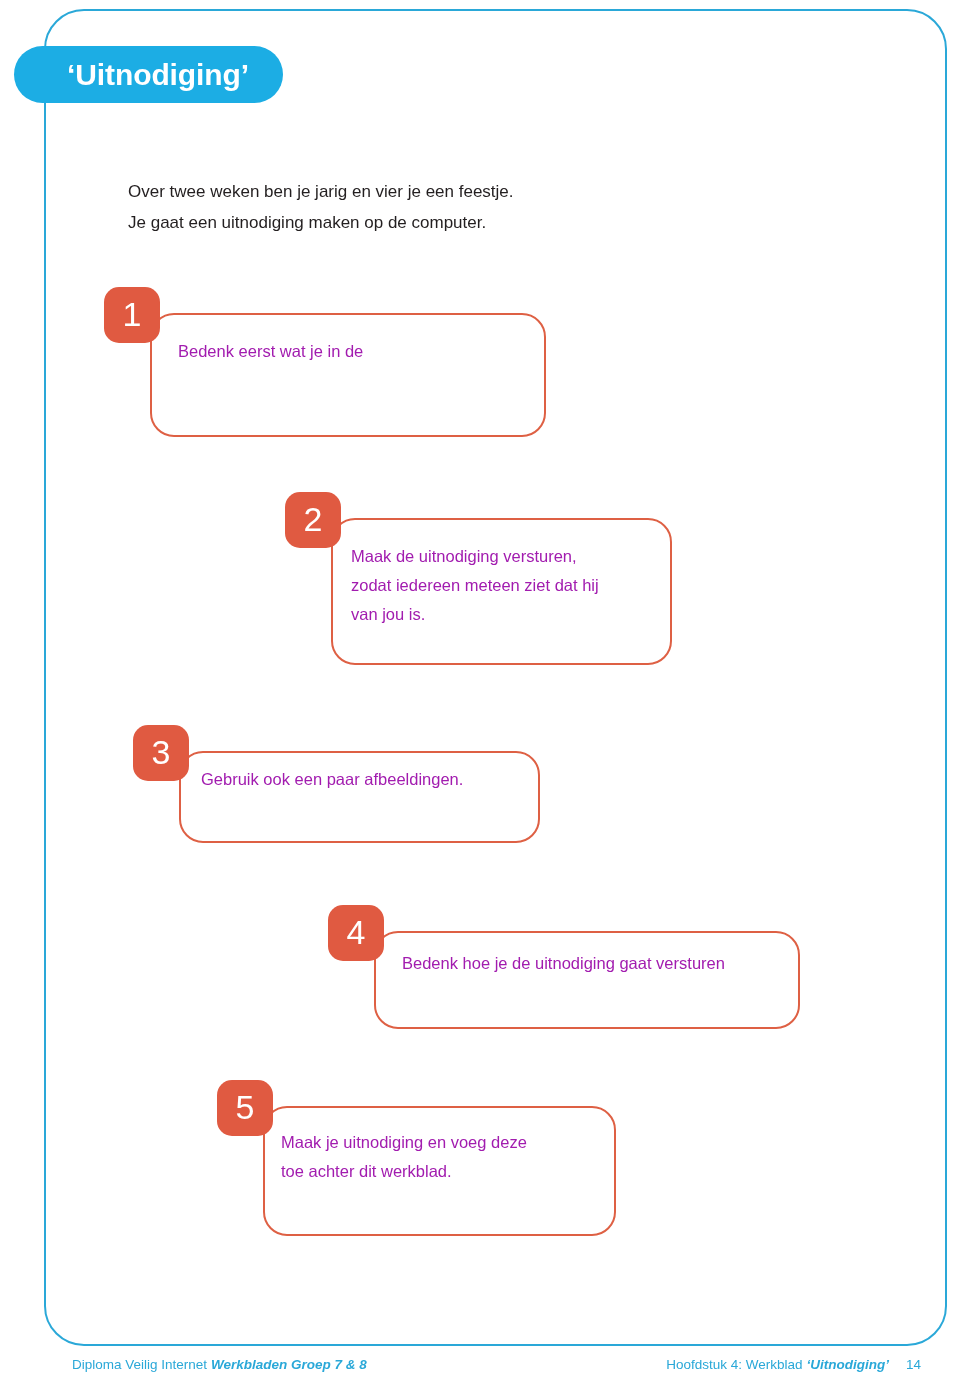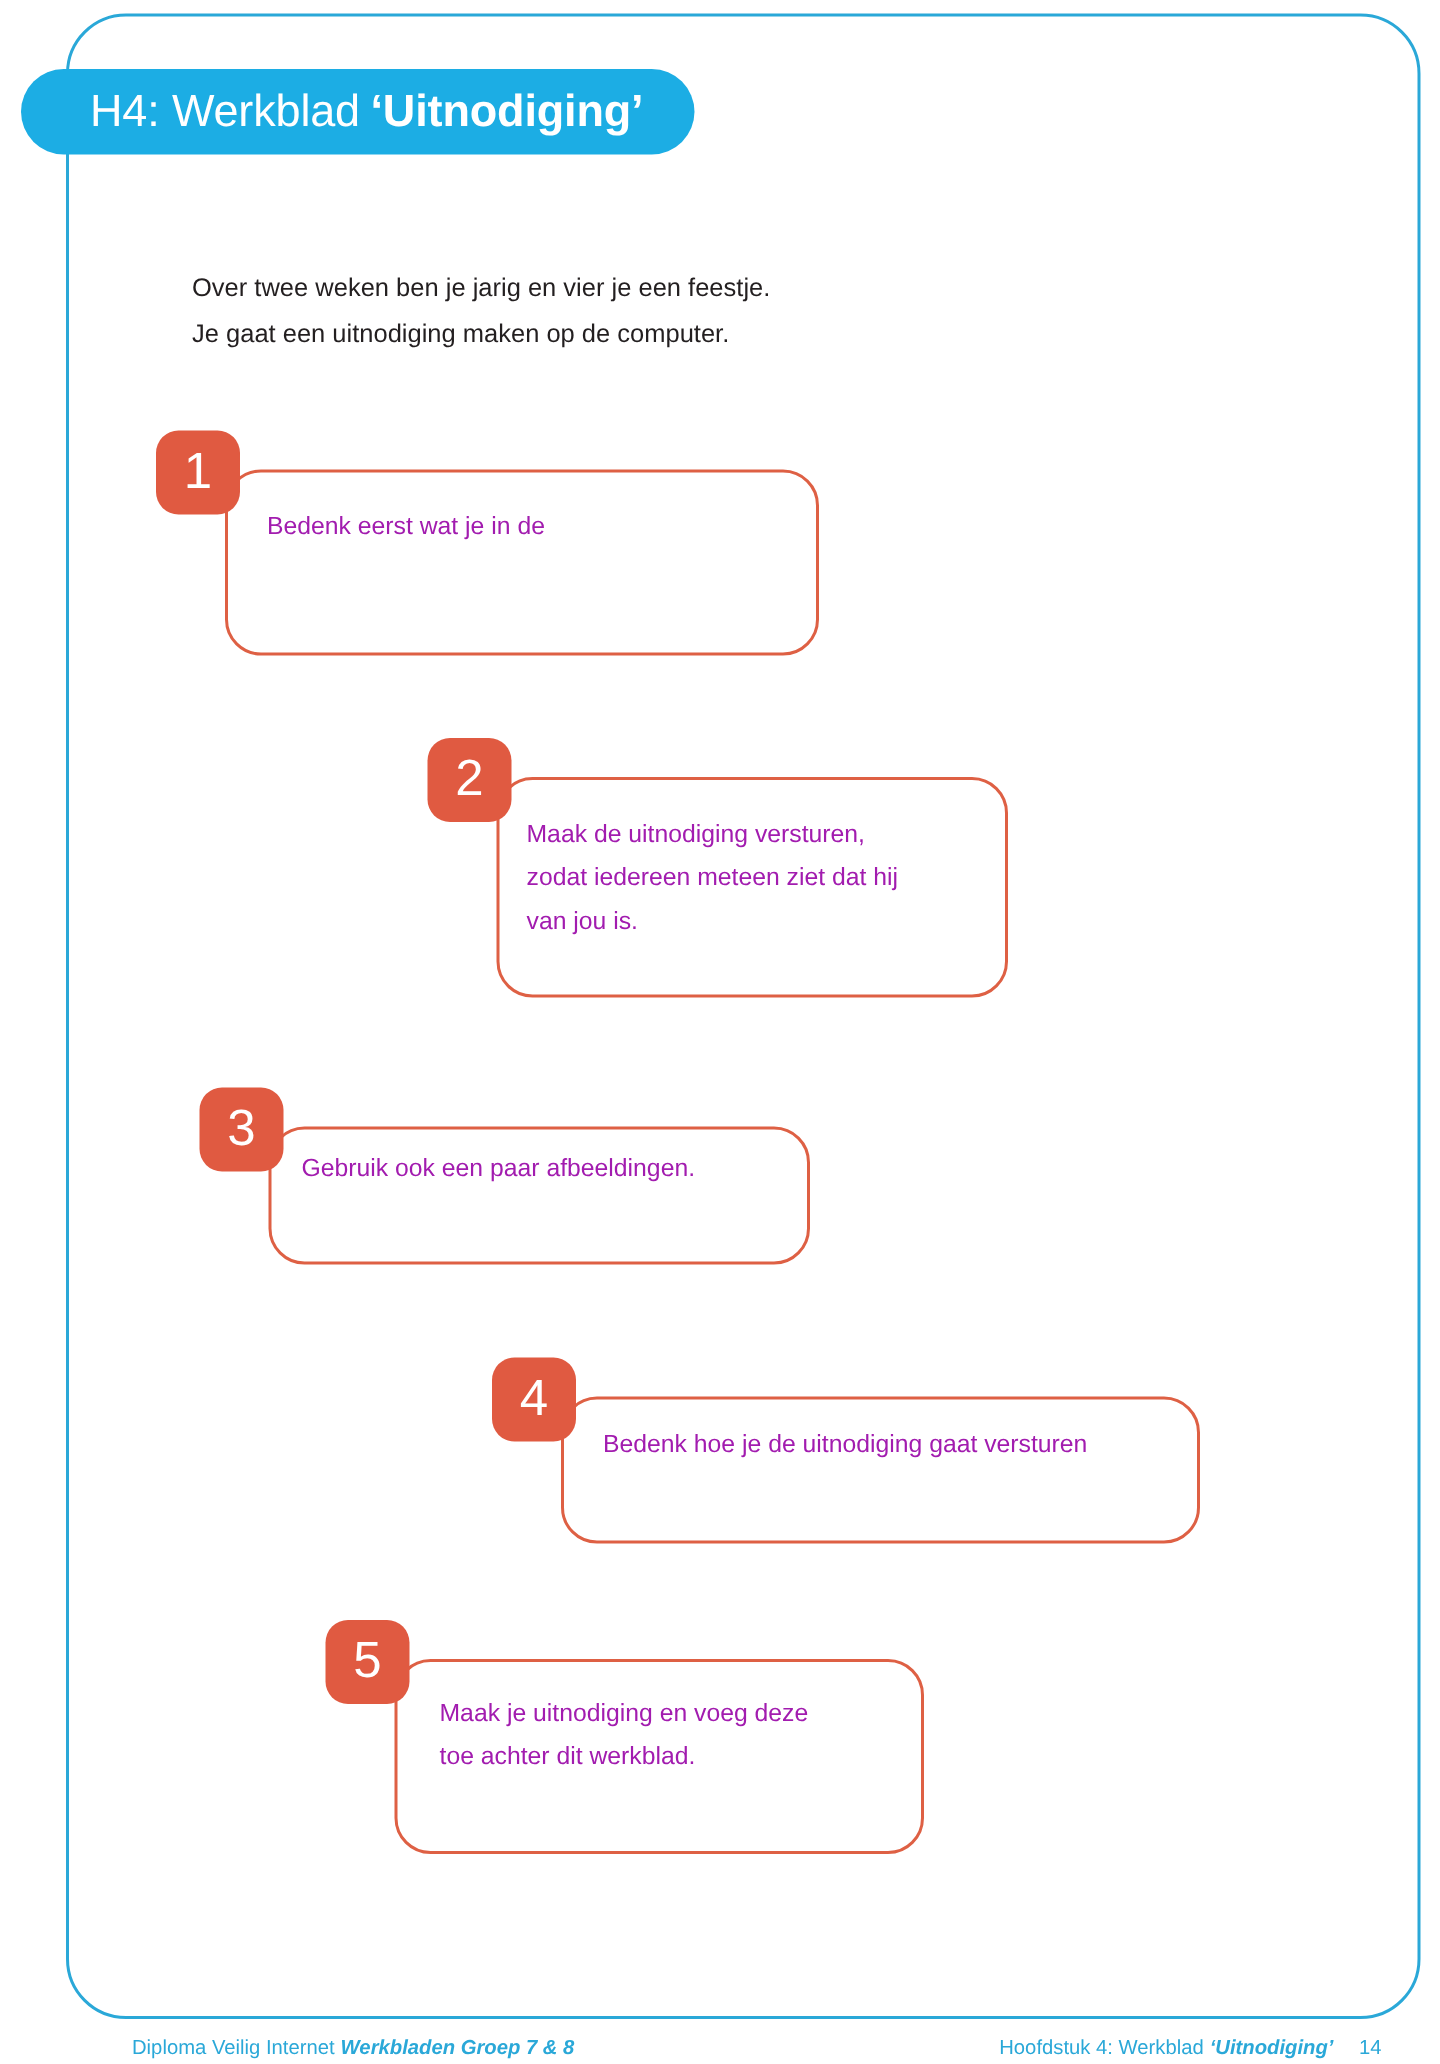--- a/index.html
+++ b/index.html
@@ -121,21 +121,21 @@
   
   #step-4 { left: 328px; top: 905px; width: 480px; height: 140px; }
   #step-4 .step-box  { left: 46px; top: 26px; width: 426px; height: 98px; }
   #step-4 .step-badge{ left: 0;    top: 0; }
   #step-4 .step-text { left: 74px; top: 44px; width: 380px; }
 
   
   #step-5 { left: 217px; top: 1080px; width: 410px; height: 170px; }
   #step-5 .step-box  { left: 46px; top: 26px; width: 353px; height: 130px; }
   #step-5 .step-badge{ left: 0;    top: 0; }
-  #step-5 .step-text { left: 76px; top: 48px; width: 300px; }
+  #step-5 .step-text { left: 64px; top: 48px; width: 300px; }
 
   
   .footer {
     position: absolute;
     left: 44px;
     top: 1352px;
     width: 903px;
     height: 24px;
     color: #2AA8D8;
     font-size: 13.5px;
@@ -144,35 +144,33 @@
     justify-content: space-between;
     box-sizing: border-box;
     padding: 0 26px 0 28px;
   }
   .footer .f-light { font-weight: 400; }
   .footer .f-bold  { font-weight: 700; font-style: italic; }
   .footer-left, .footer-right {
     display: flex;
     align-items: baseline;
     white-space: nowrap;
-    margin-left: 16px;
   }
   .footer-left .f-bold { margin-left: 4px; }
   .footer-right .f-bold { margin-left: 4px; }
   .footer-right .page-num { margin-left: 17px; font-weight: 400; }
 </style>
 </head>
 <body>
 
 <div id="page">
 
   <div class="page-frame"></div>
 
   <div class="title-pill">
-    <span class="t-light">H4: Werkblad</span>
     <span class="t-bold">‘Uitnodiging’</span>
   </div>
 
   <div class="intro">
     <div>Over twee weken ben je jarig en vier je een feestje.</div>
     <div>Je gaat een uitnodiging maken op de computer.</div>
   </div>
 
   <div class="step" id="step-1">
     <div class="step-box"></div>

